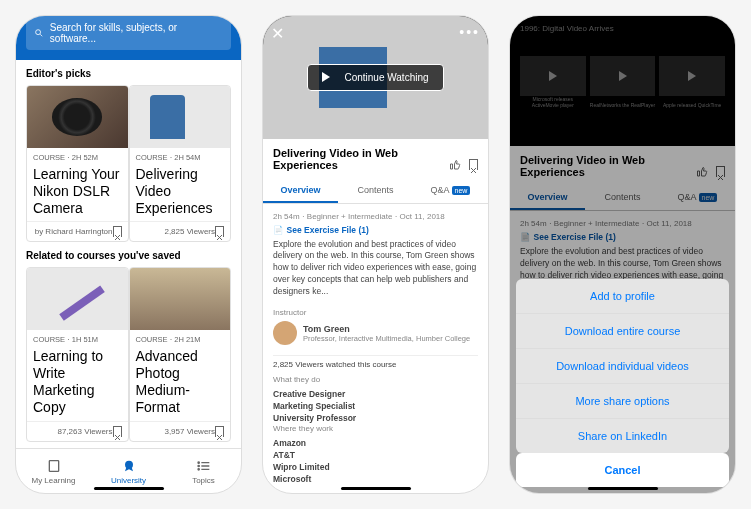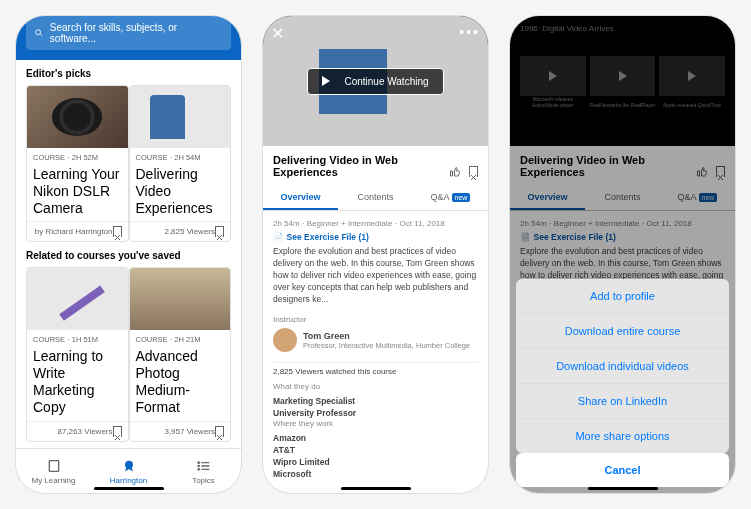--- a/index.html
+++ b/index.html
@@ -153,21 +153,21 @@
         </div>
       <span>My Learning</span>
     </div>
     <div class="tab active">
       <div class="tab-icon">
           <svg viewBox="0 0 24 24" fill="currentColor">
             <circle cx="12" cy="10" r="6"></circle>
             <path d="M8 14l-2 6 6-3 6 3-2-6"></path>
           </svg>
         </div>
-      <span>Harrington</span>
+      <span>University</span>
     </div>
     <div class="tab">
       <div class="tab-icon">
           <svg viewBox="0 0 24 24" fill="none" stroke="currentColor" stroke-width="2">
             <line x1="8" y1="7" x2="20" y2="7"></line>
             <line x1="8" y1="12" x2="20" y2="12"></line>
             <line x1="8" y1="17" x2="20" y2="17"></line>
             <circle cx="4" cy="7" r="1" fill="currentColor"></circle>
             <circle cx="4" cy="12" r="1" fill="currentColor"></circle>
             <circle cx="4" cy="17" r="1" fill="currentColor"></circle>
@@ -214,20 +214,21 @@
       <div class="avatar"></div>
       <div>
         <div class="inst-name">Tom Green</div>
         <div class="inst-role">Professor, Interactive Multimedia, Humber College</div>
       </div>
     </div>
     <hr style="border:none;border-top:1px solid #eee;margin:4px 0">
     <div class="stat-line">2,825 Viewers watched this course</div>
     <div class="sect-label">What they do</div>
     <div class="role-list">
+      <div>Creative Designer</div>
       <div>Marketing Specialist</div>
       <div>University Professor</div>
     </div>
     <div class="sect-label" style="">Where they work</div>
     <div class="role-list">
       <div>Amazon</div>
       <div>AT&amp;T</div>
       <div>Wipro Limited</div>
       <div>Microsoft</div>
     </div>
@@ -270,19 +271,19 @@
       <div class="ex-link">📄 <span>See Exercise File (1)</span></div>
       <div class="desc">Explore the evolution and best practices of video delivery on the web. In this course, Tom Green shows how to deliver rich video experiences with ease, going over key concepts that can help web publishers and designers ke...</div>
     </div>
   </div>
   <div class="overlay"></div>
   <div class="sheet">
     <div class="sheet-group">
       <div class="sheet-item">Add to profile</div>
       <div class="sheet-item">Download entire course</div>
       <div class="sheet-item">Download individual videos</div>
+      <div class="sheet-item">More share options</div>
       <div class="sheet-item">Share on LinkedIn</div>
-      <div class="sheet-item">More share options</div>
     </div>
     <div class="sheet-cancel">Cancel</div>
   </div>
   <div class="home-ind"></div>
 </div>
 
 </body></html>

